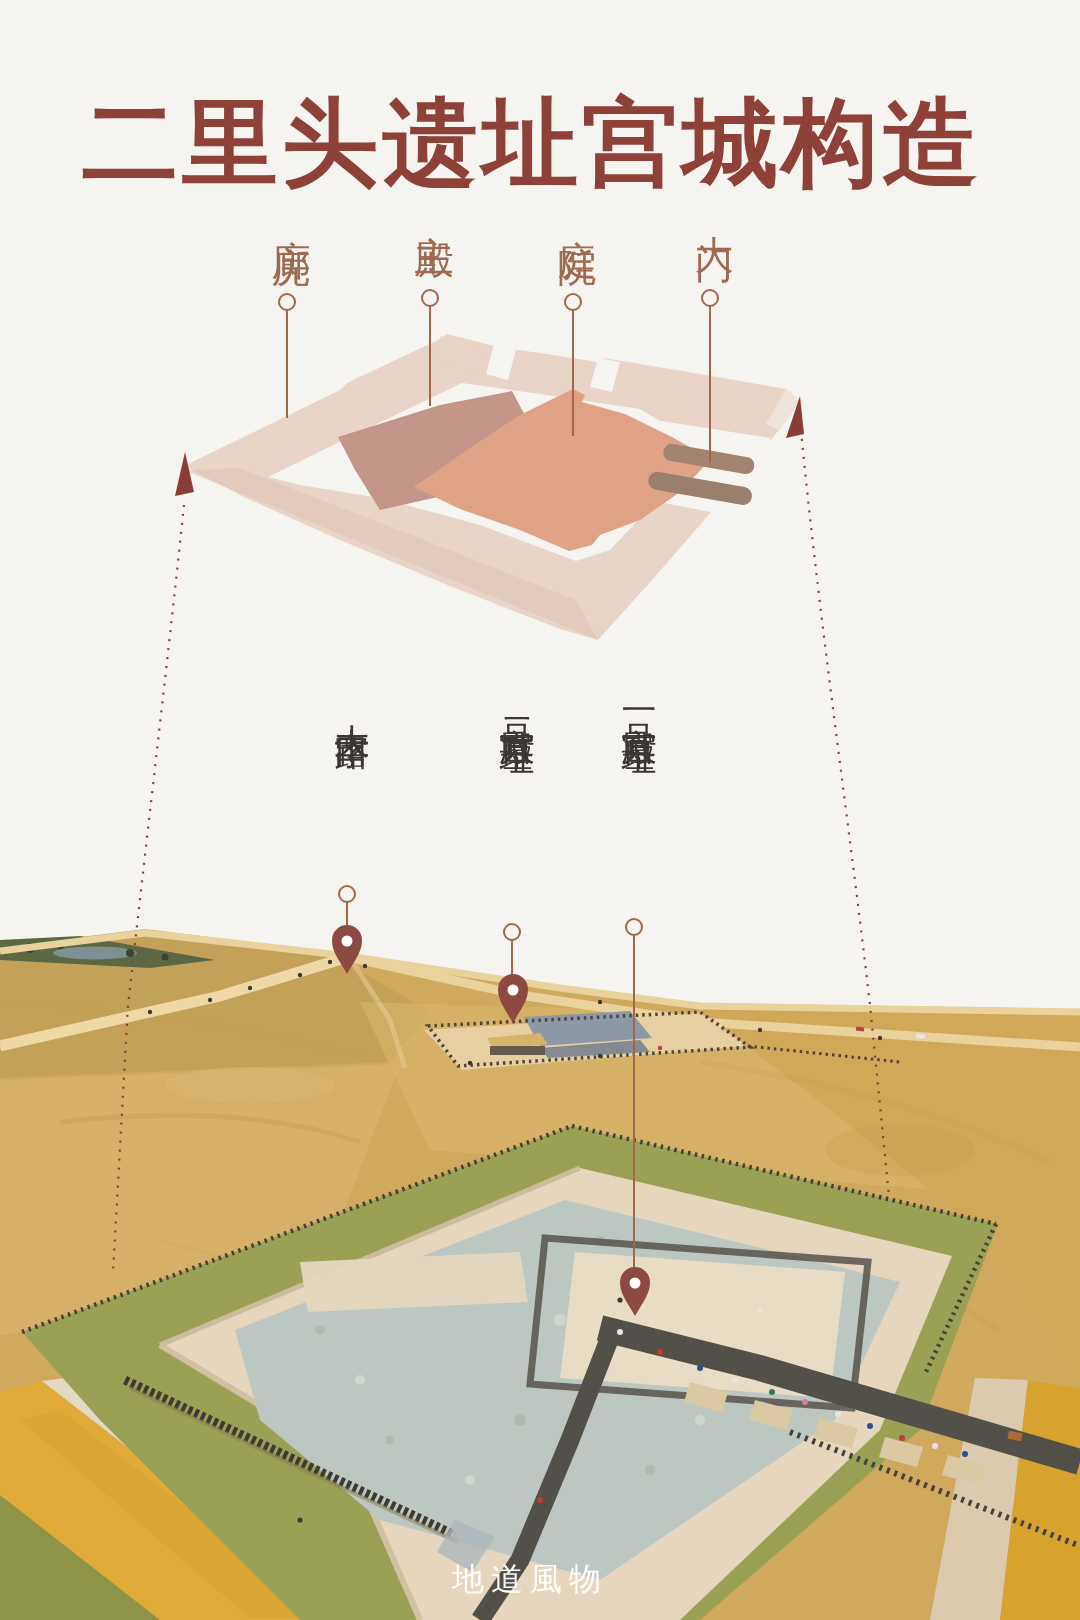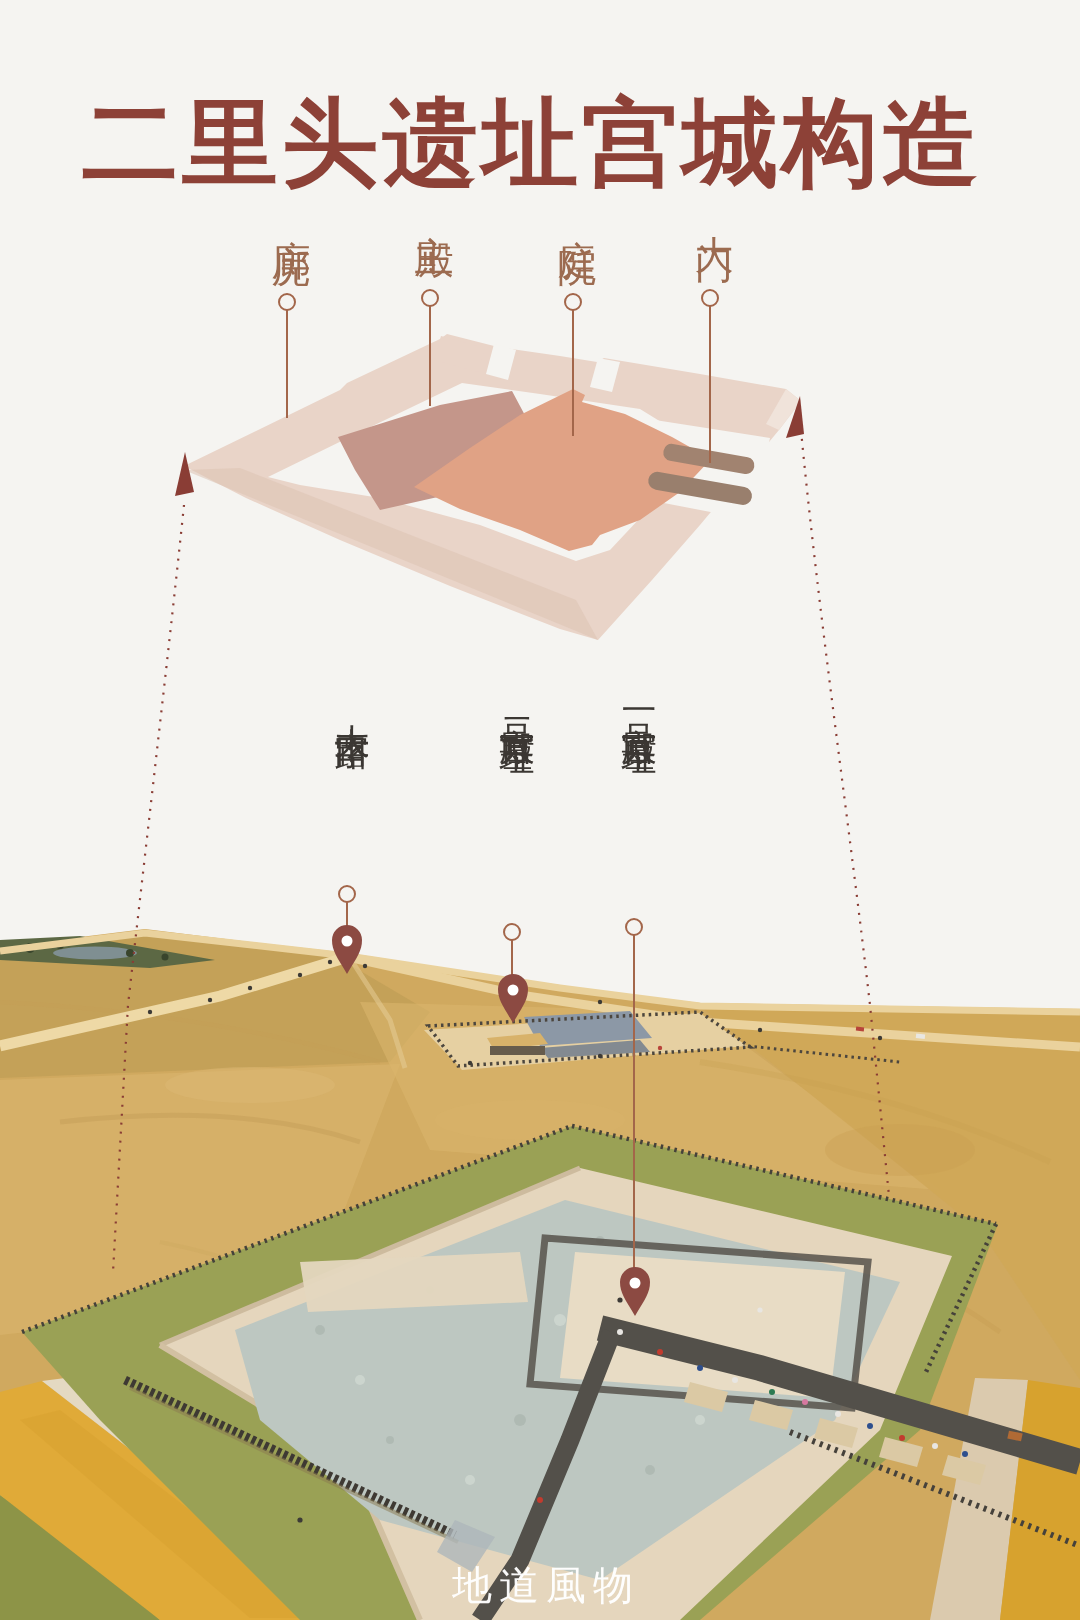--- a/index.html
+++ b/index.html
@@ -5,21 +5,21 @@
   html,body{margin:0;padding:0;background:#e8e6e2;}
   #page{position:relative;width:1080px;height:1620px;background:#f5f4f1;overflow:hidden;
         font-family:"Liberation Serif","DejaVu Serif",serif;}
   #canvas{position:absolute;left:0;top:0;}
   .title{position:absolute;left:0;right:16px;top:16px;text-align:center;
          font-size:96px;font-weight:700;letter-spacing:4px;color:#8d4137;}
   .vlabel{position:absolute;writing-mode:vertical-rl;text-orientation:upright;
           white-space:nowrap;}
   .vlabel.top{font-size:39px;letter-spacing:7px;color:#9c6b50;}
   .vlabel.mid{font-size:35px;letter-spacing:4px;color:#3b3733;}
-  .watermark{position:absolute;left:452px;top:1558px;font-size:40px;letter-spacing:7px;
+  .watermark{position:absolute;left:452px;top:1558px;font-size:32px;letter-spacing:7px;
              color:rgba(255,255,255,.96);}
 </style>
 </head>
 <body>
 
 <div id="page">
 
 <svg id="canvas" width="1080" height="1620" viewBox="0 0 1080 1620">
 
   <g>

